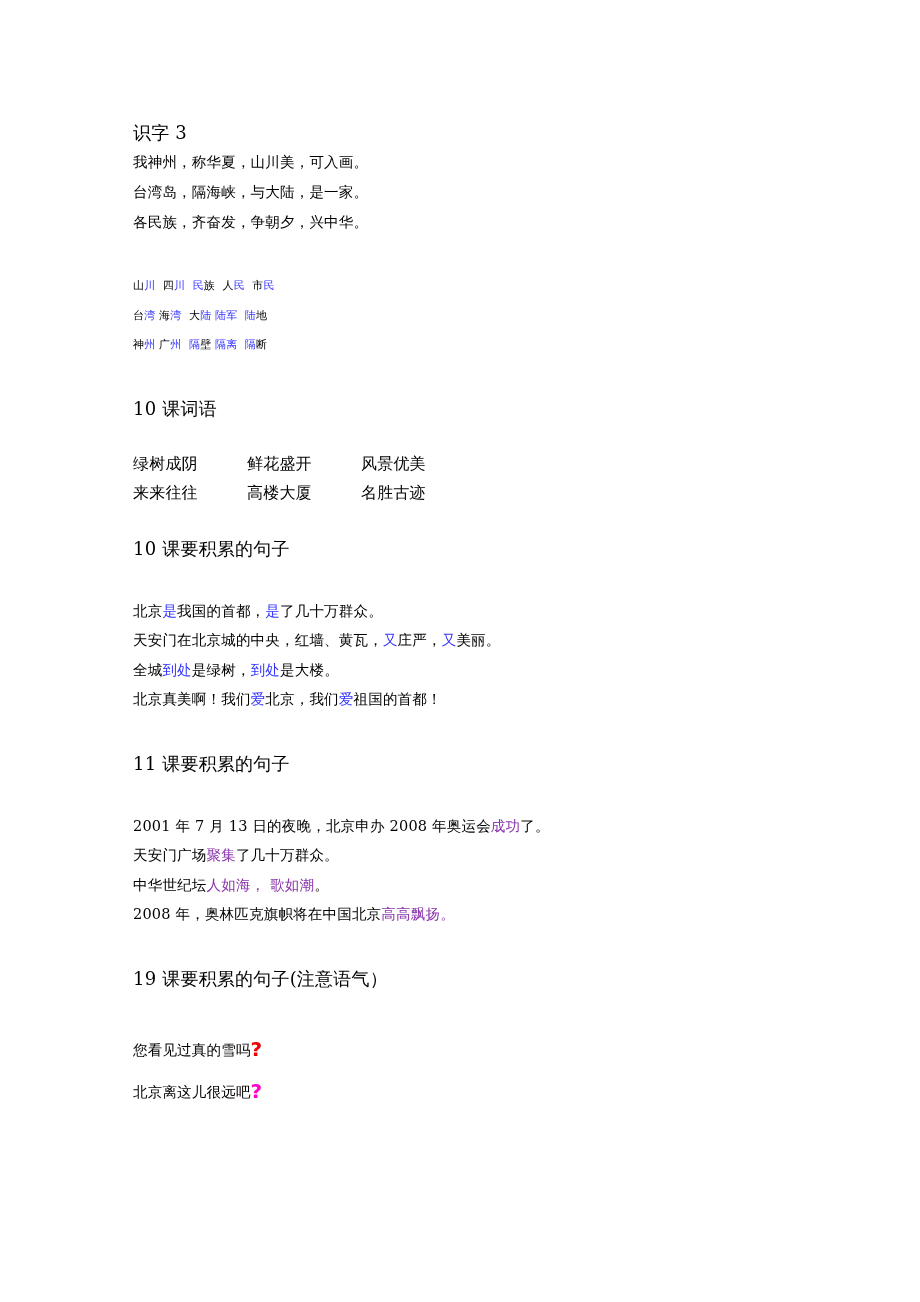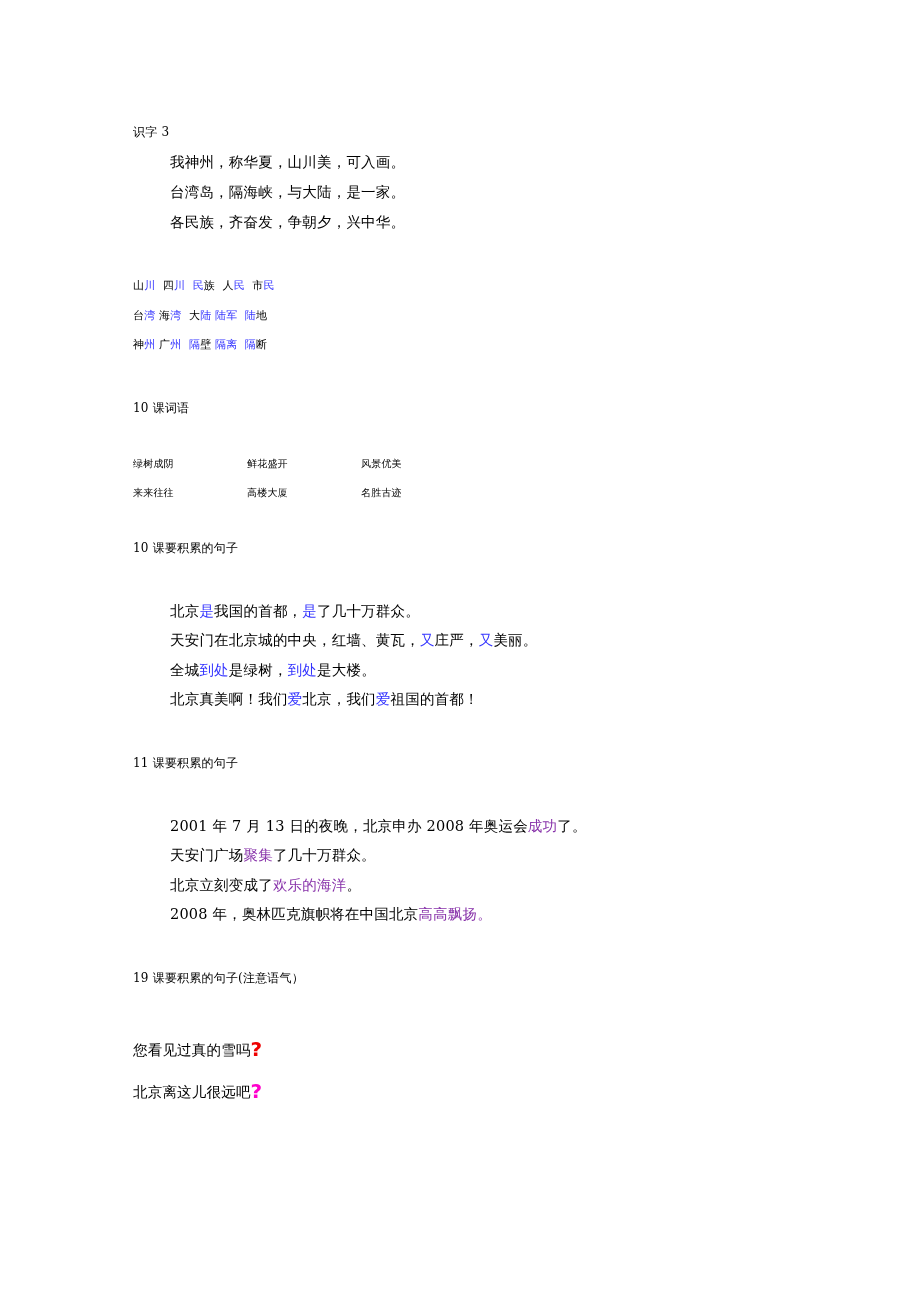--- a/index.html
+++ b/index.html
@@ -23,32 +23,31 @@
   }
   .content {
     position: absolute;
     left: 133px;
     top: 118px;
     width: 660px;
   }
 
   
   .heading {
-    font-size: 12px;
+    font-size: 18px;
     line-height: 29px;
     color: #000000;
     letter-spacing: 0.2px;
   }
   .line {
     font-size: 14.5px;
     line-height: 29.5px;
     color: #000000;
     white-space: pre;
     letter-spacing: 0.2px;
-    margin-left: 37px;
   }
   .poem .line {
     line-height: 30px;
   }
   .gap-md { height: 26px; }
   .gap-lg { height: 34px; }
   .gap-xl { height: 42px; }
 
   
   .c-blue   { color: #3333ff; }
@@ -60,21 +59,21 @@
   .wordlist .row {
     font-size: 11px;
     line-height: 29.5px;
     white-space: pre;
     letter-spacing: 0.2px;
   }
   .wordgroup { display: inline; }
 
   
   .phrase-row {
-    font-size: 10px;
+    font-size: 16px;
     line-height: 29.5px;
     white-space: pre;
     letter-spacing: 0.2px;
   }
 
   
   .qmark {
     font-size: 20px;
     font-weight: bold;
     vertical-align: -1px;
@@ -128,21 +127,21 @@
         <div class="line"><span>北京真美啊！我们</span><span class="c-blue">爱</span><span>北京，我们</span><span class="c-blue">爱</span><span>祖国的首都！</span></div>
       </div>
 
     <div class="gap-lg"></div>
 
     <div class="heading">11 课要积累的句子</div>
     <div class="gap-lg"></div>
     <div id="lesson11-lines">
         <div class="line"><span>2001 年 7 月 13 日的夜晚，北京申办 2008 年奥运会</span><span class="c-purple">成功</span><span>了。</span></div>
         <div class="line"><span>天安门广场</span><span class="c-purple">聚集</span><span>了几十万群众。</span></div>
-        <div class="line"><span>北京立刻变成了</span><span class="c-purple">欢乐的海洋</span><span>。</span></div>
+        <div class="line"><span>中华世纪坛</span><span class="c-purple">人如海，</span><span> </span><span class="c-purple">歌如潮</span><span>。</span></div>
         <div class="line"><span>2008 年，奥林匹克旗帜将在中国北京</span><span class="c-purple">高高飘扬</span><span class="c-purple">。</span></div>
       </div>
 
     <div class="gap-lg"></div>
 
     <div class="heading">19 课要积累的句子(注意语气）</div>
     <div class="gap-xl"></div>
     <div id="tone-lines">
         <div class="tone-line"><span>您看见过真的雪吗</span><span class="qmark c-red">?</span></div>
         <div class="tone-line" style="margin-top: 12px;"><span>北京离这儿很远吧</span><span class="qmark c-pink">?</span></div>

